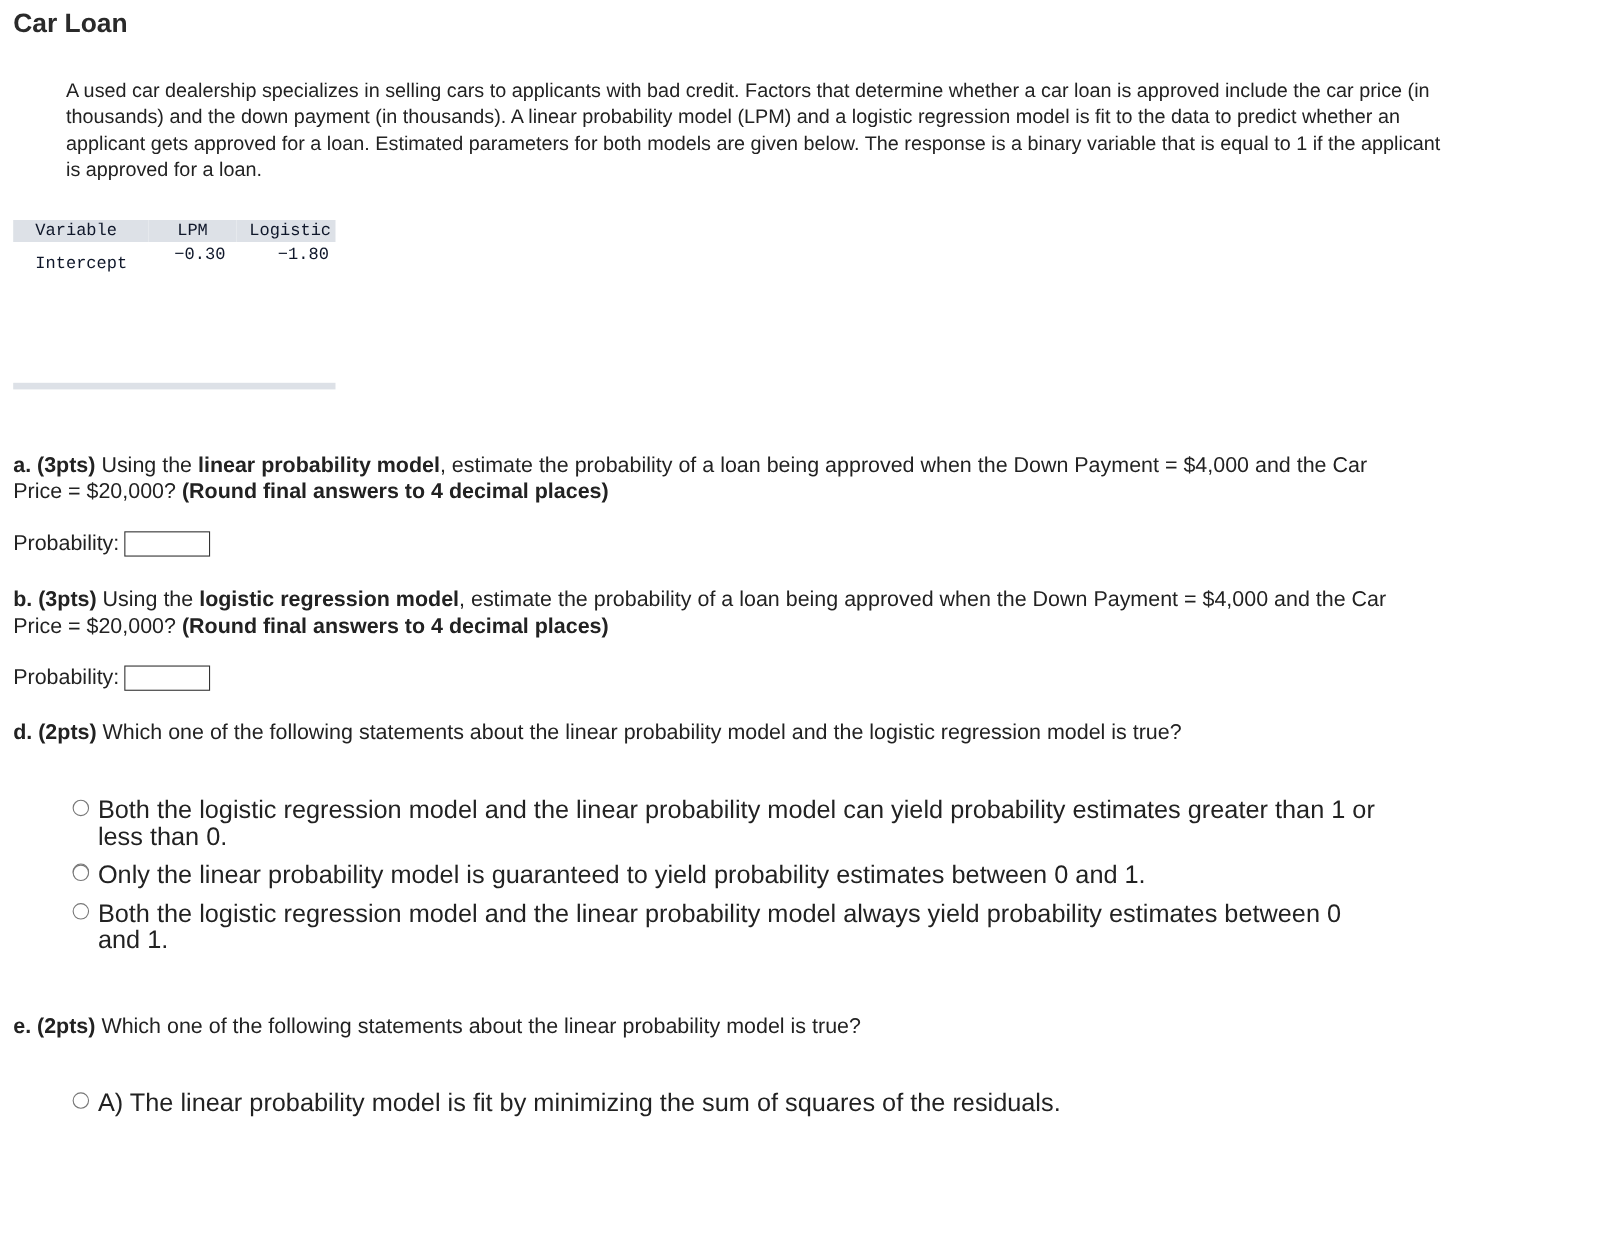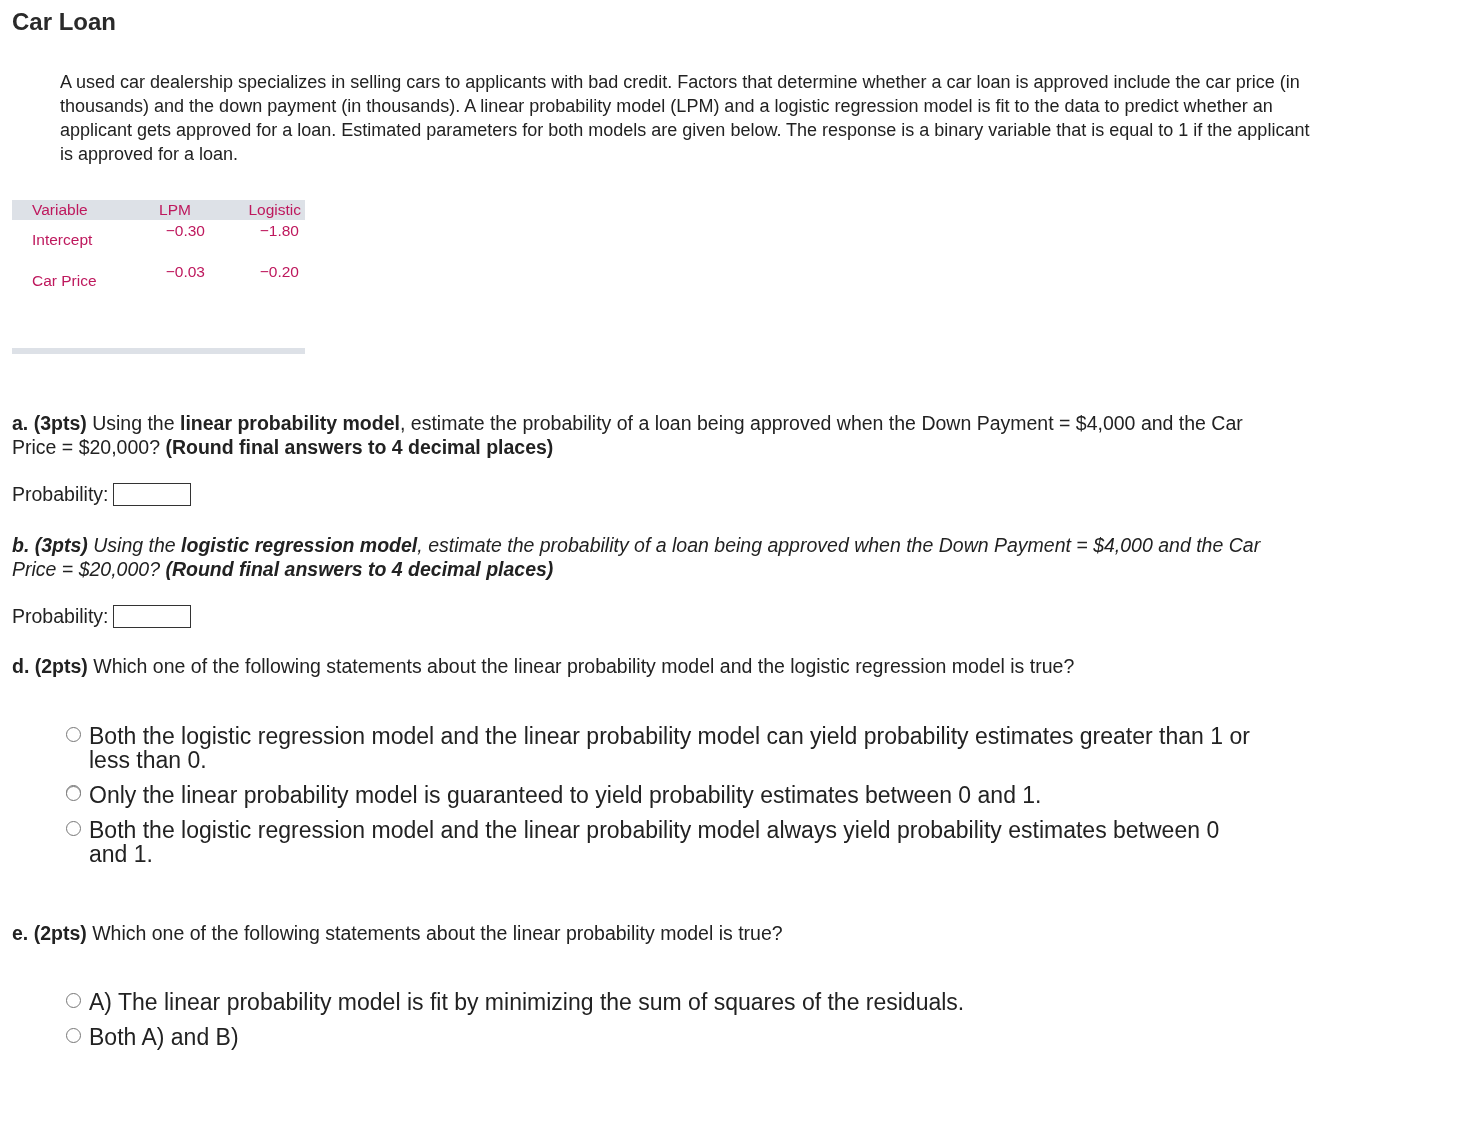--- a/index.html
+++ b/index.html
@@ -12,21 +12,21 @@
       position:absolute; left:12px; top:8px;
       font-size:24px; font-weight:bold; color:#2a2a2a;
     }
     .intro {
       position:absolute; left:12px; top:70px; width:1250px;
       line-height:24px; font-size:18px;margin-left:48px;
     }
     .coef-table {
       position:absolute; left:12px; top:200px; width:293px;
       border-collapse:collapse;
-      font-family:Liberation Sans, sans-serif; font-size:15.5px; color:#be185d;
+      font-family:Liberation Mono, monospace; font-size:15.5px; color:#0f172a;
     }
     .coef-table th { background:#dde1e7; font-weight:normal; height:20px; padding:0; text-align:left; }
     .coef-table td { padding:0; vertical-align:top; }
     .coef-table .c1 { padding-left:20px; width:103px; }
     .coef-table .c2 { width:70px; text-align:right; padding-right:10px; }
     .coef-table .c3 { text-align:right; padding-right:6px; }
     .coef-table th.c2 { text-align:center; padding-right:0; width:68px; }
     .coef-table th.c3 { text-align:right; padding-right:4px; }
     .coef-table tr.r-shade td { background:#f3f4f6; }
     .coef-table tr.row td { height:40px; line-height:20px; }
@@ -65,40 +65,33 @@
     </tr>
   </thead>
   <tbody>
     <tr class="row off">
       <td class="c1">
           <span class="lbl">Intercept</span>
         </td>
       <td class="c2 num">−0.30</td>
       <td class="c3 num">−1.80</td>
     </tr>
-    <tr class="row off">
-      <td class="c1">
-          <span class="lbl">Car Price</span>
-        </td>
-      <td class="c2 num">−0.03</td>
-      <td class="c3 num">−0.20</td>
-    </tr>
   </tbody>
 </table>
 <div class="coef-bottom"></div>
 
 <div class="q" style="top:411px;">
   <b>a. (3pts)</b><span> Using the </span><b>linear probability model</b><span>, estimate the probability of a loan being approved when the Down Payment  = $4,000 and the Car Price = $20,000?  </span><b>(Round final answers to 4 decimal places)</b>
 </div>
 <div class="prob-row" style="top:483px;">
   <span>Probability:</span>
   <input class="prob-input" type="text" value="" style="">
 </div>
 
-<div class="q" style="top:533px;font-style:italic;">
+<div class="q" style="top:533px;">
   <b>b. (3pts)</b><span> Using the </span><b>logistic regression model</b><span>, estimate the probability of a loan being approved when the Down Payment  = $4,000 and the Car Price = $20,000?  </span><b>(Round final answers to 4 decimal places)</b>
 </div>
 <div class="prob-row" style="top:605px;">
   <span>Probability:</span>
   <input class="prob-input" type="text" value="" style="">
 </div>
 
 <div class="q" style="top:654px;">
   <b>d. (2pts)</b><span> Which one of the following statements about the linear probability model and the logistic regression model is true?</span>
 </div>
@@ -117,16 +110,13 @@
   </div>
 </div>
 
 <div class="q" style="top:921px;">
   <b>e. (2pts)</b><span> Which one of the following statements about the linear probability model is true?</span>
 </div>
 <div class="options" style="top:990px;">
   <div class="opt">
     <span class="radio"></span><span>A) The linear probability model is fit by minimizing the sum of squares of the residuals.</span>
   </div>
-  <div class="opt">
-    <span class="radio"></span><span>Both A) and B)</span>
-  </div>
 </div>
 
 </body></html>

